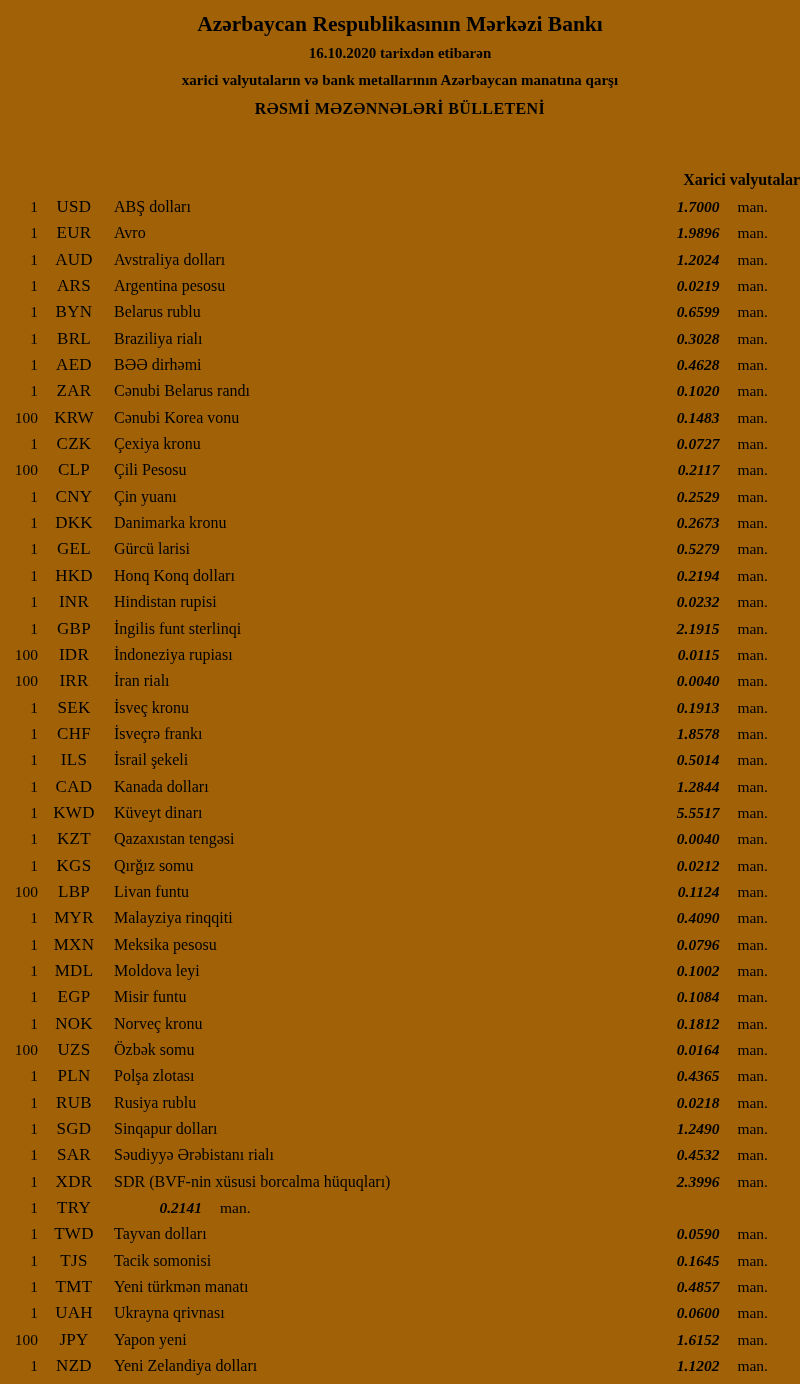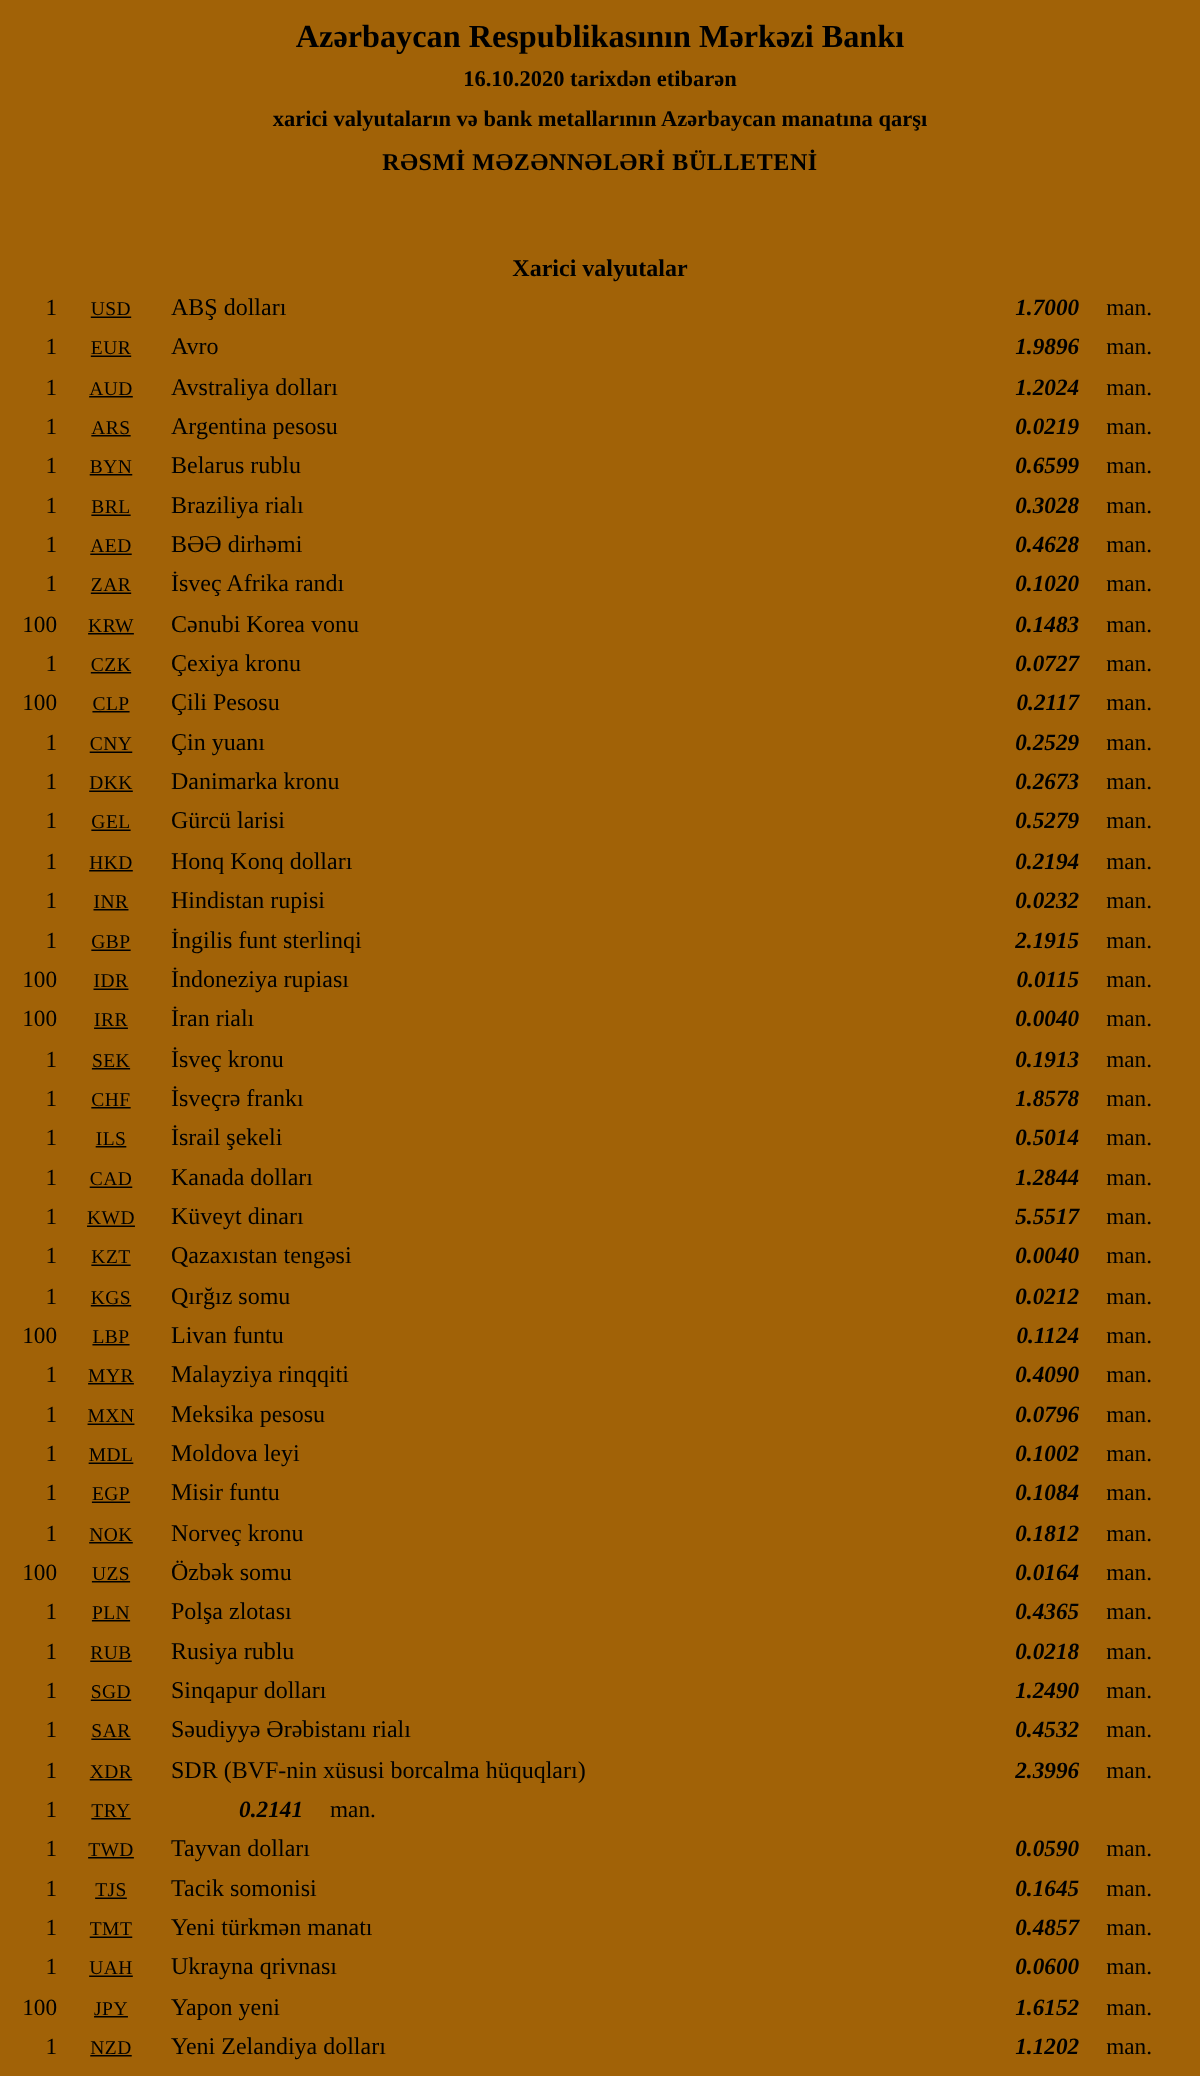--- a/index.html
+++ b/index.html
@@ -35,21 +35,21 @@
     font-weight: bold;
     line-height: 27px;
   }
   .bulletin {
     font-size: 16px;
     font-weight: bold;
     line-height: 29px;
     letter-spacing: 0.4px;
   }
   .section-title {
-    text-align: center;
+    text-align: right;
     font-size: 16px;
     font-weight: bold;
     margin-top: 45px;
     line-height: 24px;
     margin-bottom: 5px;
   }
   .table {
     padding: 0 32px 0 6px;
   }
   .row {
@@ -62,23 +62,22 @@
   .qty {
     width: 32px;
     flex: none;
     text-align: right;
     font-size: 15.5px;
   }
   .code {
     width: 72px;
     flex: none;
     text-align: center;
-    font-size: 13px;
+    font-size: 17px;
     letter-spacing: 0.3px;
-    text-decoration: underline;
   }
   .name {
     flex: 1;
     text-align: left;
     padding-left: 4px;
     overflow: hidden;
   }
   .rate {
     width: 92px;
     flex: none;
@@ -161,21 +160,21 @@
       <span class="qty">1</span>
       <span class="code">AED</span>
       <span class="name">BƏƏ dirhəmi</span>
       <span class="rate">0.4628</span>
       <span class="unit">man.</span>
     </div>
 
     <div class="row">
       <span class="qty">1</span>
       <span class="code">ZAR</span>
-      <span class="name">İsveç Afrika randı</span>
+      <span class="name">Cənubi Belarus randı</span>
       <span class="rate">0.1020</span>
       <span class="unit">man.</span>
     </div>
 
     <div class="row">
       <span class="qty">100</span>
       <span class="code">KRW</span>
       <span class="name">Cənubi Korea vonu</span>
       <span class="rate">0.1483</span>
       <span class="unit">man.</span>

